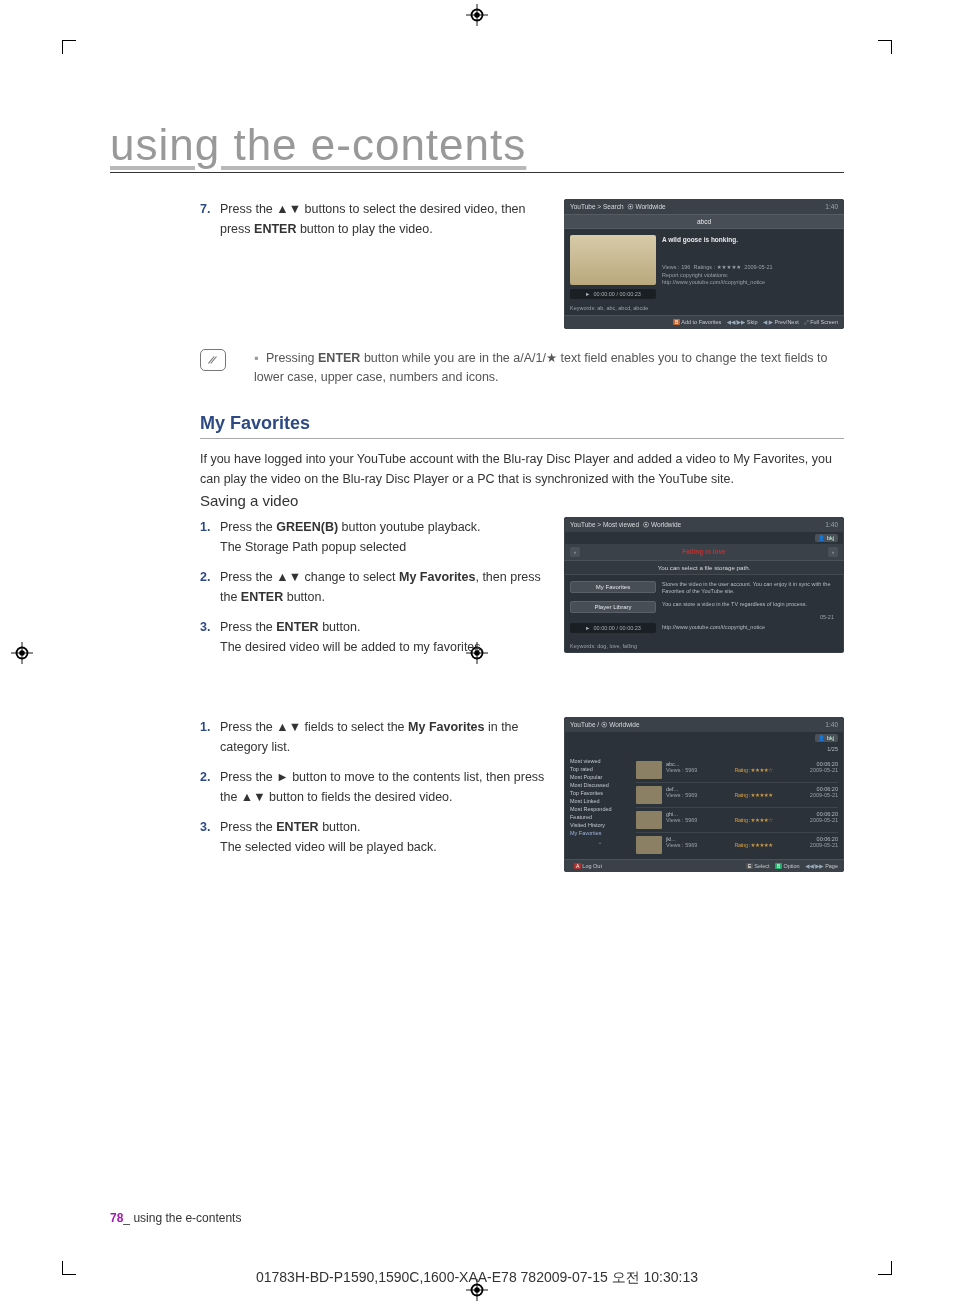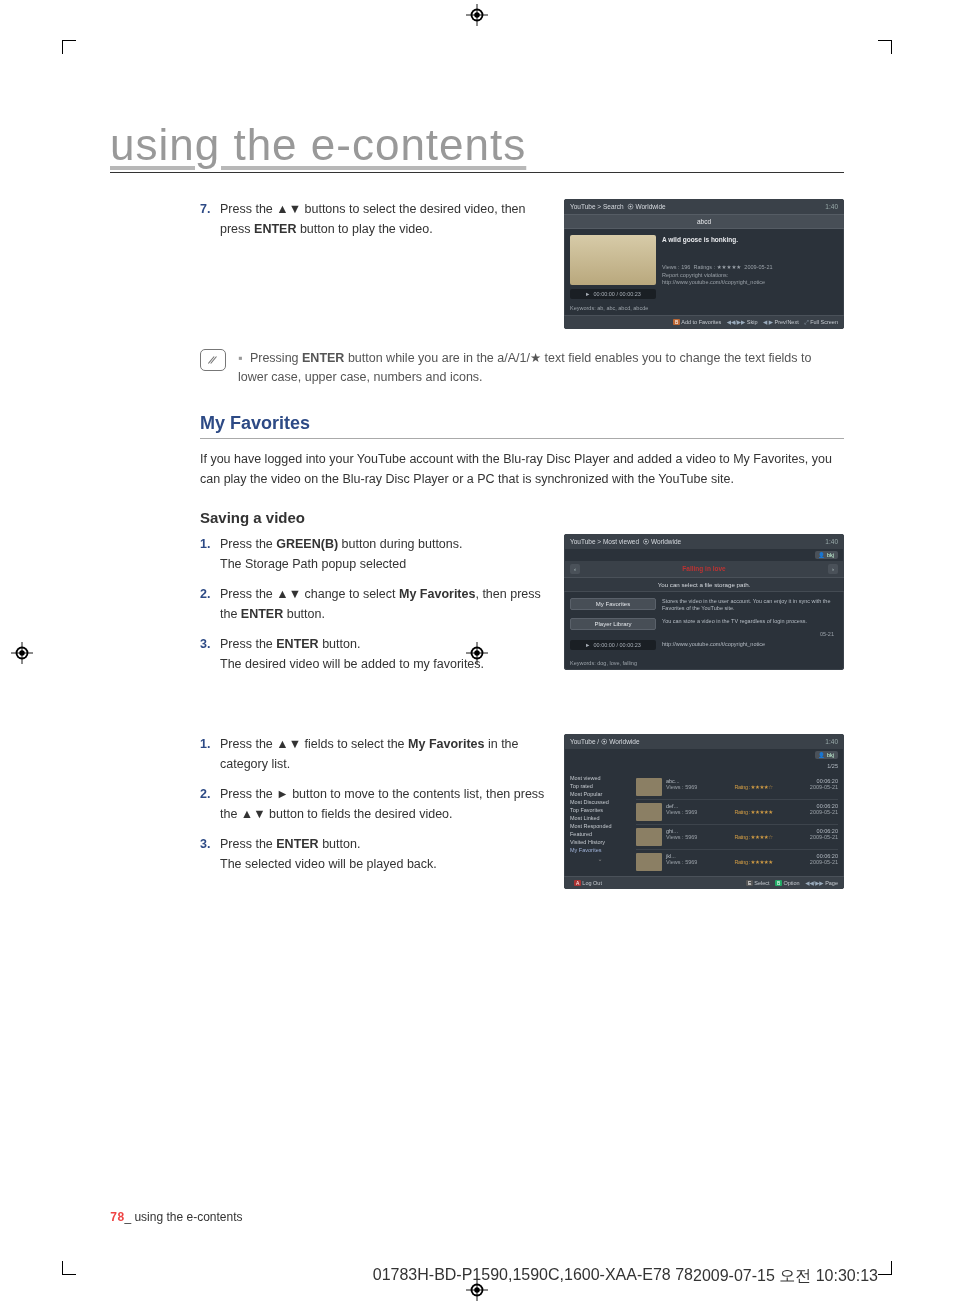--- a/index.html
+++ b/index.html
@@ -68,21 +68,21 @@
 
   .ol { list-style: none; padding-left: 0; }
   .ol li { display: flex; margin-bottom: 10px; }
   .ol .num { font-weight: bold; color: #2d4a85; width: 20px; flex: none; }
   .ol .txt { flex: 1; }
   .bold { font-weight: bold; }
 
   .note-row {
     display: flex;
     align-items: flex-start;
-    gap: 12px;
+    gap: 28px;
     margin: 20px 0 26px;
     font-size: 12.5px;
     color: #555;
     line-height: 1.5;
   }
   .note-icon {
     width: 26px; height: 22px;
     border: 1.4px solid #777;
     border-radius: 5px;
     display: flex;
@@ -95,47 +95,47 @@
   .note-bullet { color: #999; margin-right: 4px; }
 
   .section-h2 {
     font-size: 18px;
     font-weight: bold;
     color: #2d4a85;
     border-bottom: 1px solid #aaa;
     padding-bottom: 4px;
     margin-bottom: 10px;
   }
-  .section-p { font-size: 12.5px; line-height: 1.6; color: #333; margin-bottom: 20px; }
+  .section-p { font-size: 12.5px; line-height: 1.6; color: #333; margin-bottom: 3px; }
 
   .section-h3 {
     font-size: 15px;
-    font-weight: bold;
+    font-weight: normal;
     color: #333;
     margin-bottom: 8px;
   }
 
   .footer {
     position: absolute;
     bottom: 80px;
     left: 110px;
     font-size: 12px;
     color: #333;
   }
-  .footer .pg { font-weight: bold; color: #ef4444; font-family: Liberation Mono, monospace; }
+  .footer .pg { font-weight: bold; color: #a21caf; }
 
   .print-line {
     position: absolute;
     bottom: 18px;
     left: 76px;
     right: 76px;
-    font-size: 16px;
+    font-size: 14px;
     color: #333;
     display: flex;
-    justify-content: flex-end;
+    justify-content: center;
   }
 
   
   .mock {
     background: #2b323a;
     border-radius: 3px;
     color: #cfd4da;
     font-size: 7px;
     overflow: hidden;
     box-shadow: inset 0 0 0 1px #3a4149;
@@ -351,21 +351,21 @@
     <div style="padding-left:90px;">
       <h2 class="section-h2">My Favorites</h2>
       <p class="section-p">If you have logged into your YouTube account with the Blu-ray Disc Player and added a video to My Favorites, you can play the video on the Blu-ray Disc Player or a PC that is synchronized with the YouTube site.</p>
 
       <h3 class="section-h3">Saving a video</h3>
       <div class="step-row">
         <div class="left-col">
           <ol class="ol">
             <li>
               <span class="num">1.</span>
-              <span class="txt"><span>Press the </span><span class="bold">GREEN(B)</span><span> button during buttons.</span><br><span>The Storage Path popup selected</span></span>
+              <span class="txt"><span>Press the </span><span class="bold">GREEN(B)</span><span> button youtube playback.</span><br><span>The Storage Path popup selected</span></span>
             </li>
             <li>
               <span class="num">2.</span>
               <span class="txt"><span>Press the </span><span>▲▼</span><span> change to select </span><span class="bold">My Favorites</span><span>, then press the </span><span class="bold">ENTER</span><span> button.</span></span>
             </li>
             <li>
               <span class="num">3.</span>
               <span class="txt"><span>Press the </span><span class="bold">ENTER</span><span> button.</span><br><span>The desired video will be added to my favorites.</span></span>
             </li>
           </ol>

